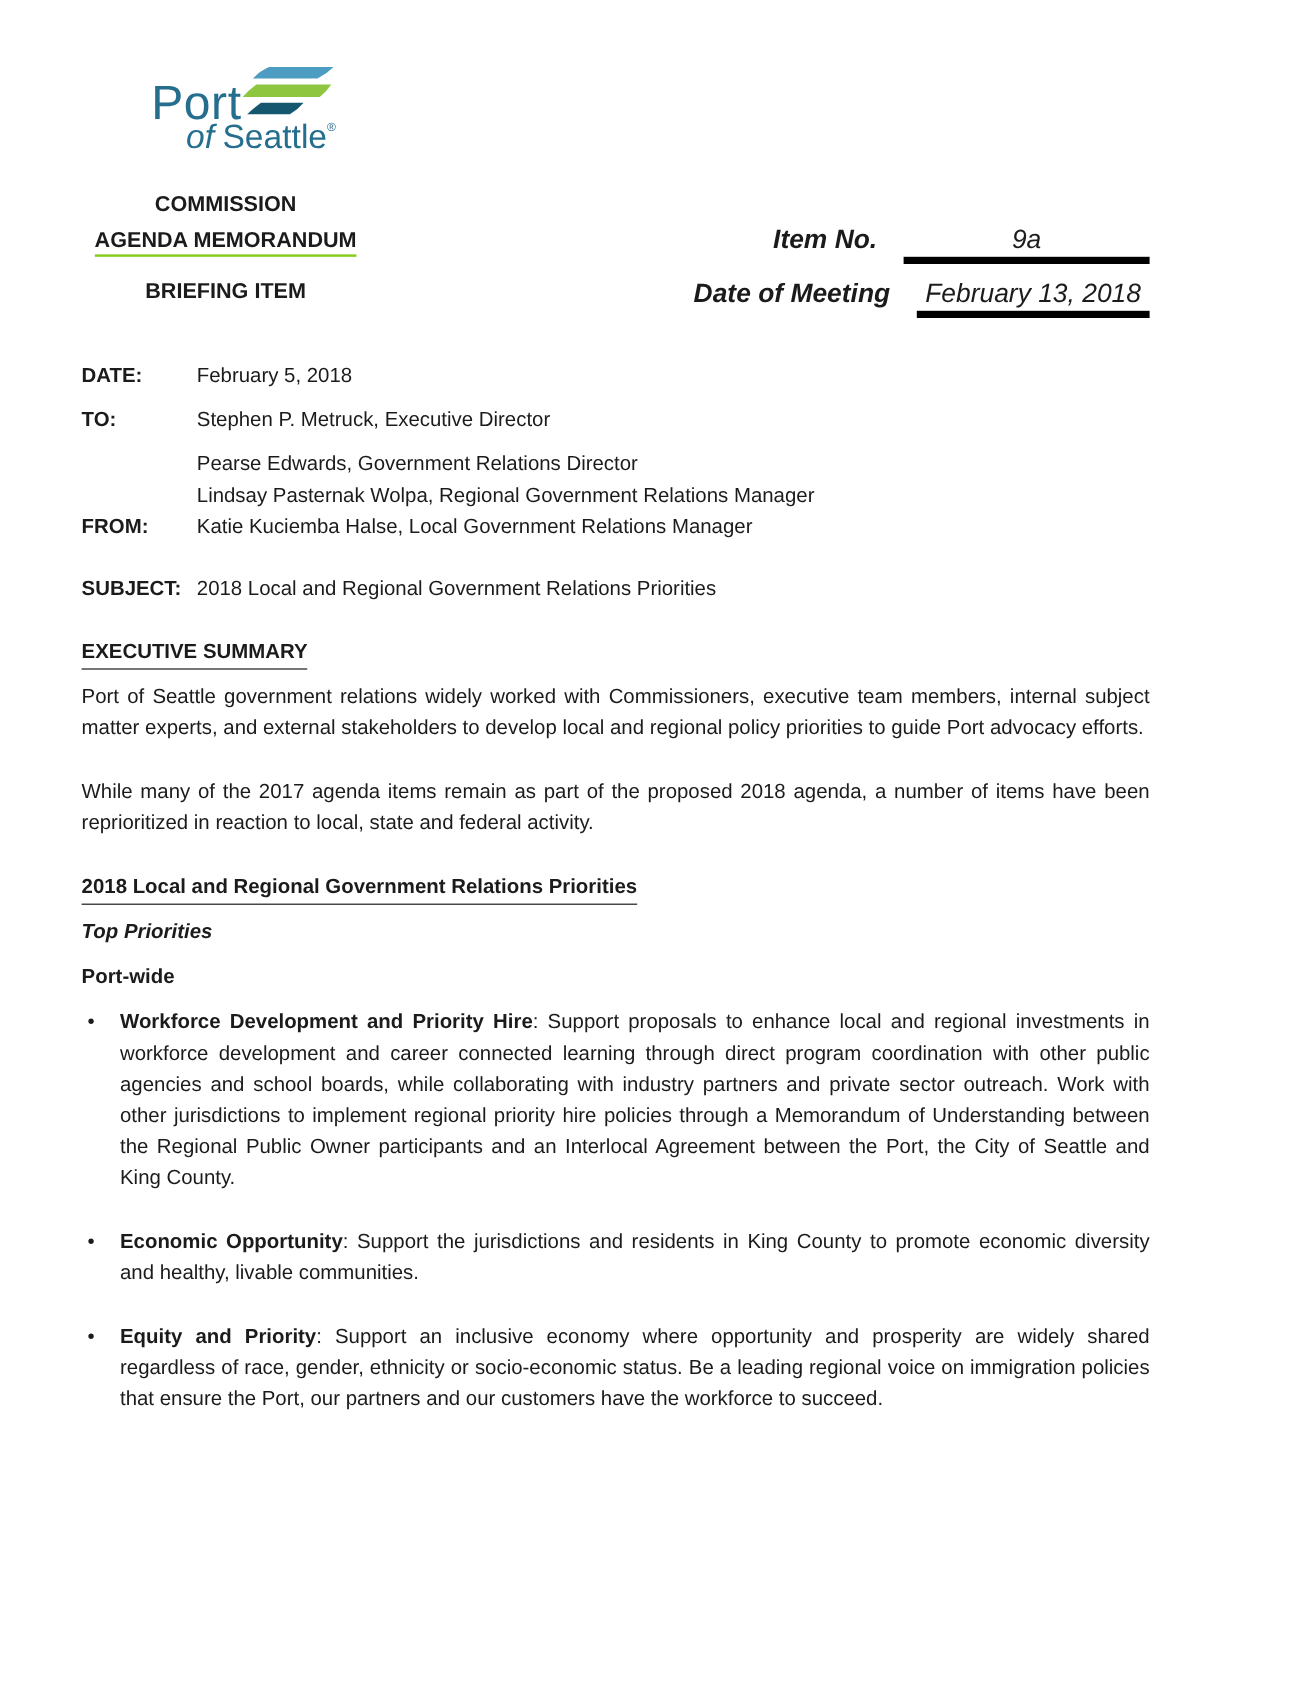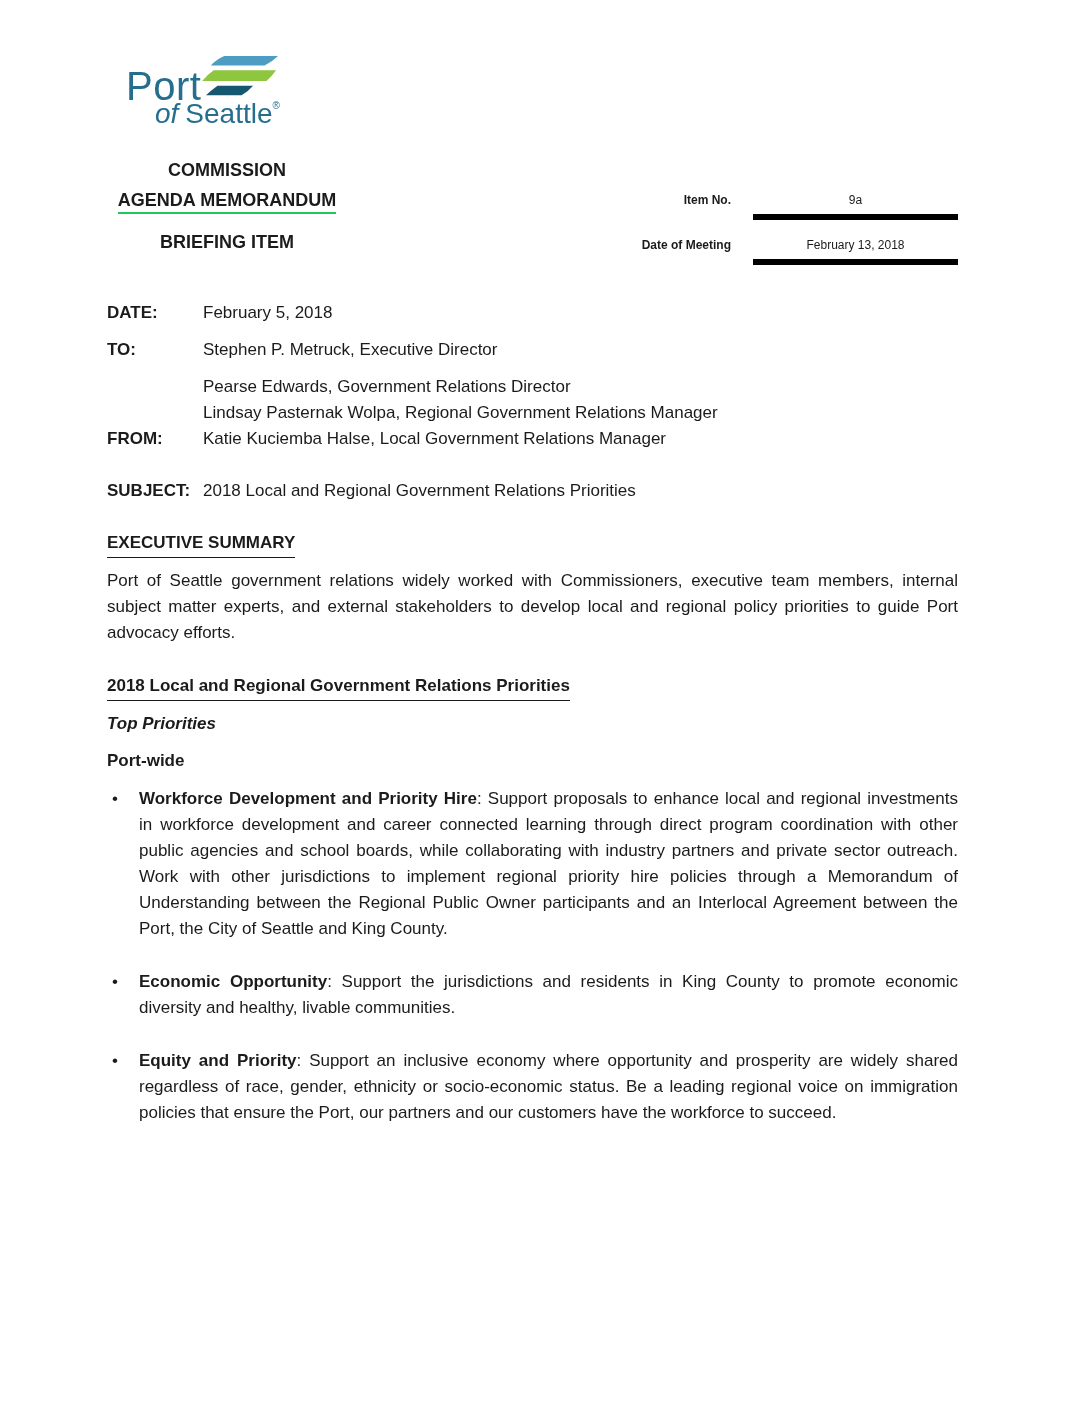--- a/index.html
+++ b/index.html
@@ -19,28 +19,28 @@
     font-size:40px; line-height:1; color:#256e8e; letter-spacing:0.5px;
   }
   .logo-swoosh { position:absolute; left:58px; top:4px; }
   .logo-of-seattle {
     position:absolute; left:31px; top:50px;
     font-size:28px; line-height:1; color:#256e8e;
   }
   .logo-of-seattle .of { font-style:italic; margin-right:7px; }
   .logo-reg { font-size:10px; vertical-align:14px; }
   
-  .content { padding:160px 130px 0 107px; font-size:17px; line-height:26px; }
+  .content { padding:160px 130px 0 68px; font-size:17px; line-height:26px; }
   
   .header-band { display:flex; justify-content:space-between; align-items:flex-start; }
   .hb-left { width:240px; text-align:center; font-weight:bold; font-size:18px; line-height:20px; }
   .hb-line2-wrap { margin-top:10px; }
-  .hb-line2 { display:inline-block; border-bottom:2px solid #22c55e; padding-bottom:2px; }
+  .hb-line2 { display:inline-block; border-bottom:2px solid #84cc16; padding-bottom:2px; }
   .hb-line3 { margin-top:18px; }
-  .hb-right { width:380px; font-size:12px; line-height:20px; padding-top:30px; }
+  .hb-right { width:380px; font-size:22px; line-height:20px; padding-top:30px;font-style:italic; }
   .hb-row { display:flex; align-items:baseline; justify-content:flex-end; }
   .hb-row + .hb-row { margin-top:15px; }
   .hb-label { font-weight:bold; white-space:nowrap; }
   .hb-value { width:205px; margin-left:22px; text-align:center;
               border-bottom:6px solid #000000; padding-bottom:4px; font-weight:normal; }
   
   .fields { margin-top:35px; }
   .field-row { display:flex;align-items:flex-end; }
   .field-row + .field-row { margin-top:11px; }
   .field-row.subject-gap { margin-top:26px; }
@@ -121,20 +121,21 @@
       <div class="field-row subject-gap">
         <div class="field-label">SUBJECT:</div>
         <div class="field-value">2018 Local and Regional Government Relations Priorities</div>
       </div>
     </div>
 
     <div class="exec-heading">
       <span class="heading-underline">EXECUTIVE SUMMARY</span>
     </div>
     <p class="para">Port of Seattle government relations widely worked with Commissioners, executive team members, internal subject matter experts, and external stakeholders to develop local and regional policy priorities to guide Port advocacy efforts.</p>
+    <p class="para para-gap">While many of the 2017 agenda items remain as part of the proposed 2018 agenda, a number of items have been reprioritized in reaction to local, state and federal activity.</p>
 
     <div class="priorities-heading">
       <span class="heading-underline">2018 Local and Regional Government Relations Priorities</span>
     </div>
     <div class="top-priorities">Top Priorities</div>
     <div class="port-wide">Port-wide</div>
 
     <div class="bullets">
       <div class="bullet">
         <div class="bullet-marker">•</div>

